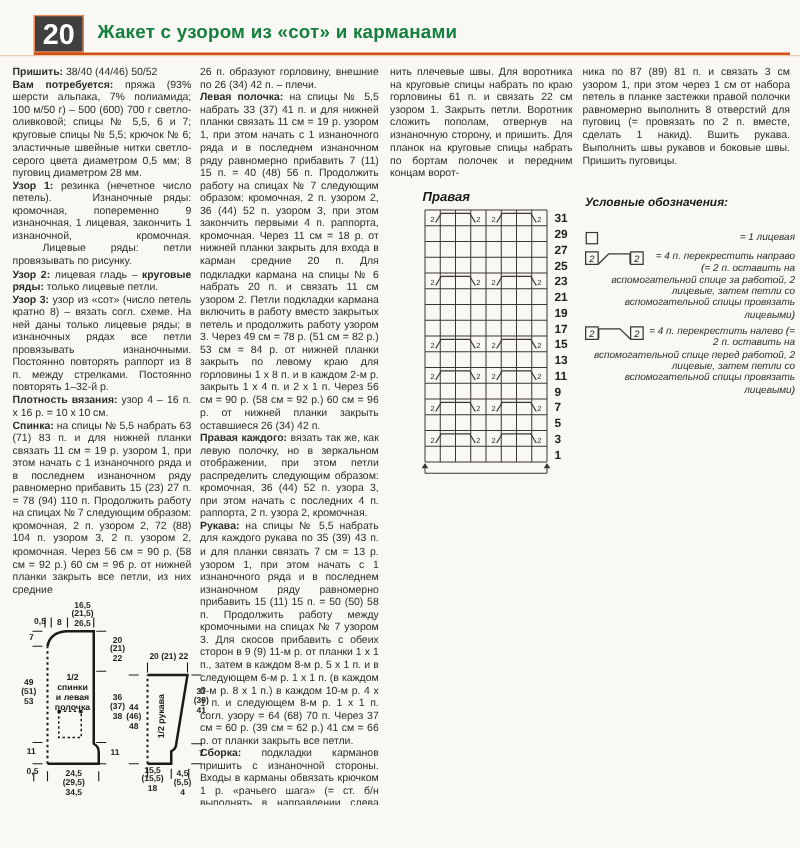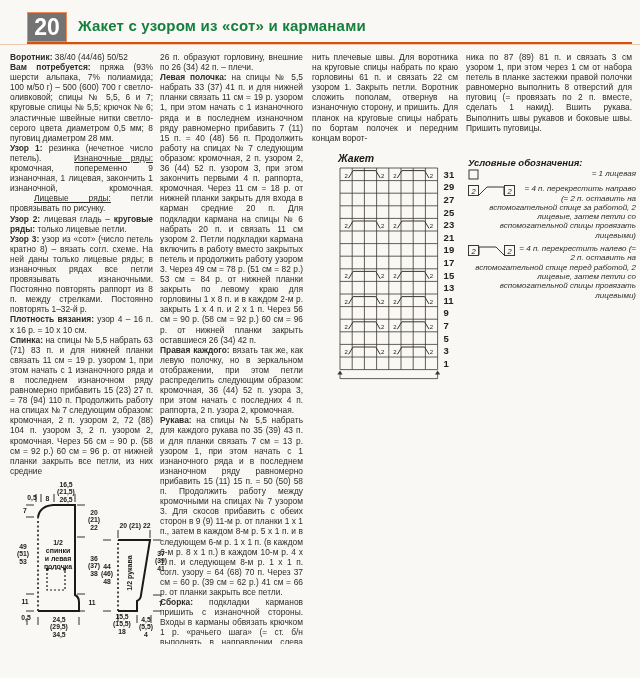--- a/index.html
+++ b/index.html
@@ -1,60 +1,60 @@
 <!DOCTYPE html>
 <html><head>
 <meta charset="utf-8">
 <style>
   html,body{margin:0;padding:0;}
   body{width:640px;height:678px;position:relative;background:#faf8f4;
        font-family:"Liberation Sans","DejaVu Sans",sans-serif;color:#2e2c29;overflow:hidden;}
   .abs{position:absolute;}
   
-  .numbox{left:27px;top:12px;width:40px;height:30px;background:#737373;color:#fff;
+  .numbox{left:27px;top:12px;width:40px;height:30px;background:#404040;color:#fff;
           font-weight:bold;font-size:23px;text-align:center;line-height:30px;
           box-shadow:inset 0 0 0 1px #f08a55;}
   .pagetitle{left:78px;top:17px;font-size:15px;font-weight:bold;color:#15803d;letter-spacing:.2px;}
   .headrule{left:27px;top:42px;width:605px;height:2px;background:#d4500f;}
   .headrule2{left:0px;top:44px;width:640px;height:1px;background:#efc9ae;}
   
   .col{top:52px;font-size:8.4px;line-height:10.1px;text-align:justify;overflow:hidden;}
   .col p{margin:0;}
   .b{font-weight:bold;}
-  .u{text-decoration:underline;padding-left:24px;}
+  .u{padding-left:24px;}
   #col1{left:10px;width:143px;max-height:428px;}
   #col2{left:160px;width:143px;max-height:592px;}
   #col3{left:312px;width:146px;}
   #col4{left:466px;width:166px;}
   
   #chart{left:336px;top:152px;width:136px;}
   .chart-title{font-size:10.5px;font-weight:bold;font-style:italic;color:#1c1a18;margin:0 0 2px 2px;}
   
   #legend{left:468px;top:158px;width:168px;font-size:8px;line-height:9.3px;}
-  .legend-title{font-size:9.5px;font-weight:bold;font-style:italic;margin-bottom:2px;color:#1c1a18;}
+  .legend-title{font-size:9.5px;font-weight:bold;font-style:italic;margin-bottom:18px;color:#1c1a18;}
   .legend-item{font-style:italic;margin-bottom:4px;overflow:hidden;text-align:right;}
   .legend-item svg{float:left;margin:0 3px 0 0;}
   
   #diagrams{left:0px;top:483px;width:230px;height:195px;}
   .meas{position:absolute;font-size:6.8px;line-height:7.4px;font-weight:bold;color:#1d1b19;
         white-space:pre-line;text-align:center;}
   .piece-label{position:absolute;font-size:7px;line-height:8px;font-weight:bold;color:#1d1b19;
         white-space:pre-line;text-align:center;}
   .rot{transform:rotate(-90deg);transform-origin:center;}
 </style>
 </head>
 <body>
 
 <div class="abs numbox">20</div>
 <div class="abs pagetitle">Жакет с узором из «сот» и карманами</div>
 <div class="abs headrule"></div>
 <div class="abs headrule2"></div>
 
 <div class="abs col" id="col1">
-    <p><span class="b">Воротник:</span><span> 38/40 (44/46) 50/52</span></p>
+    <p><span class="b">Пришить:</span><span> 38/40 (44/46) 50/52</span></p>
     <p><span class="b">Вам потребуется:</span><span> пряжа (93% шерсти альпака, 7% полиамида; 100 м/50 г) – 500 (600) 700 г светло-оливковой; спицы № 5,5, 6 и 7; круговые спицы № 5,5; крючок № 6; эластичные швейные нитки светло-серого цвета диаметром 0,5 мм; 8 пуговиц диаметром 28 мм.</span></p>
     <p><span class="b">Узор 1:</span><span> резинка (нечетное число петель). </span><span class="u">Изнаночные ряды:</span><span> кромочная, попеременно 9 изнаночная, 1 лицевая, закончить 1 изнаночной, кромочная. </span><span class="u">Лицевые ряды:</span><span> петли провязывать по рисунку.</span></p>
     <p><span class="b">Узор 2:</span><span> лицевая гладь – </span><span class="b">круговые ряды:</span><span> только лицевые петли.</span></p>
     <p><span class="b">Узор 3:</span><span> узор из «сот» (число петель кратно 8) – вязать согл. схеме. На ней даны только лицевые ряды; в изнаночных рядах все петли провязывать изнаночными. Постоянно повторять раппорт из 8 п. между стрелками. Постоянно повторять 1–32-й р.</span></p>
     <p><span class="b">Плотность вязания:</span><span> узор 4 – 16 п. x 16 р. = 10 x 10 см.</span></p>
     <p><span class="b">Спинка:</span><span> на спицы № 5,5 набрать 63 (71) 83 п. и для нижней планки связать 11 см = 19 р. узором 1, при этом начать с 1 изнаночного ряда и в последнем изнаночном ряду равномерно прибавить 15 (23) 27 п. = 78 (94) 110 п. Продолжить работу на спицах № 7 следующим образом: кромочная, 2 п. узором 2, 72 (88) 104 п. узором 3, 2 п. узором 2, кромочная. Через 56 см = 90 р. (58 см = 92 р.) 60 см = 96 р. от нижней планки закрыть все петли, из них средние</span></p>
   </div>
 <div class="abs col" id="col2">
     <p><span>26 п. образуют горловину, внешние по 26 (34) 42 п. – плечи.</span></p>
     <p><span class="b">Левая полочка:</span><span> на спицы № 5,5 набрать 33 (37) 41 п. и для нижней планки связать 11 см = 19 р. узором 1, при этом начать с 1 изнаночного ряда и в последнем изнаночном ряду равномерно прибавить 7 (11) 15 п. = 40 (48) 56 п. Продолжить работу на спицах № 7 следующим образом: кромочная, 2 п. узором 2, 36 (44) 52 п. узором 3, при этом закончить первыми 4 п. раппорта, кромочная. Через 11 см = 18 р. от нижней планки закрыть для входа в карман средние 20 п. Для подкладки кармана на спицы № 6 набрать 20 п. и связать 11 см узором 2. Петли подкладки кармана включить в работу вместо закрытых петель и продолжить работу узором 3. Через 49 см = 78 р. (51 см = 82 р.) 53 см = 84 р. от нижней планки закрыть по левому краю для горловины 1 x 8 п. и в каждом 2-м р. закрыть 1 x 4 п. и 2 x 1 п. Через 56 см = 90 р. (58 см = 92 р.) 60 см = 96 р. от нижней планки закрыть оставшиеся 26 (34) 42 п.</span></p>
@@ -63,21 +63,21 @@
     <p><span class="b">Сборка:</span><span> подкладки карманов пришить с изнаночной стороны. Входы в карманы обвязать крючком 1 р. «рачьего шага» (= ст. б/н выполнять в направлении слева направо). Выпол-</span></p>
   </div>
 <div class="abs col" id="col3">
     <p><span>нить плечевые швы. Для воротника на круговые спицы набрать по краю горловины 61 п. и связать 22 см узором 1. Закрыть петли. Воротник сложить пополам, отвернув на изнаночную сторону, и пришить. Для планок на круговые спицы набрать по бортам полочек и передним концам ворот-</span></p>
   </div>
 <div class="abs col" id="col4">
     <p><span>ника по 87 (89) 81 п. и связать 3 см узором 1, при этом через 1 см от набора петель в планке застежки правой полочки равномерно выполнить 8 отверстий для пуговиц (= провязать по 2 п. вместе, сделать 1 накид). Вшить рукава. Выполнить швы рукавов и боковые швы. Пришить пуговицы.</span></p>
   </div>
 
 <div class="abs" id="chart">
-  <div class="chart-title">Жакет</div>
+  <div class="chart-title">Правая</div>
   <div id="chart-svg-holder"><svg width="136" height="222">
         <line x1="4" y1="2" x2="4" y2="203.6" stroke="#3a3733" stroke-width="0.8"></line>
         <line x1="16.2" y1="2" x2="16.2" y2="203.6" stroke="#3a3733" stroke-width="0.8"></line>
         <line x1="28.4" y1="2" x2="28.4" y2="203.6" stroke="#3a3733" stroke-width="0.8"></line>
         <line x1="40.599999999999994" y1="2" x2="40.599999999999994" y2="203.6" stroke="#3a3733" stroke-width="0.8"></line>
         <line x1="52.8" y1="2" x2="52.8" y2="203.6" stroke="#3a3733" stroke-width="0.8"></line>
         <line x1="65" y1="2" x2="65" y2="203.6" stroke="#3a3733" stroke-width="0.8"></line>
         <line x1="77.19999999999999" y1="2" x2="77.19999999999999" y2="203.6" stroke="#3a3733" stroke-width="0.8"></line>
         <line x1="89.39999999999999" y1="2" x2="89.39999999999999" y2="203.6" stroke="#3a3733" stroke-width="0.8"></line>
         <line x1="101.6" y1="2" x2="101.6" y2="203.6" stroke="#3a3733" stroke-width="0.8"></line>

